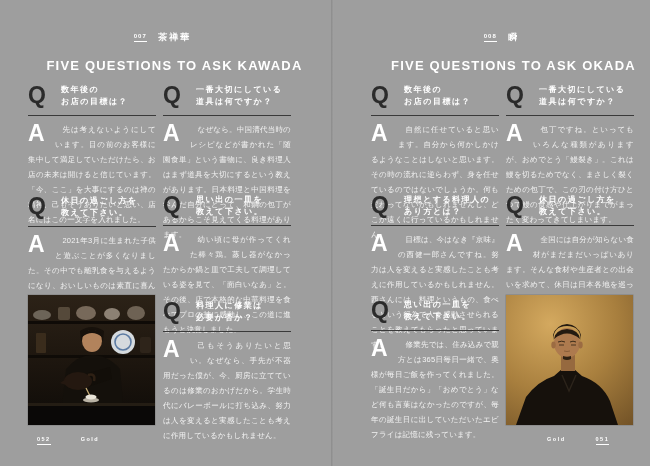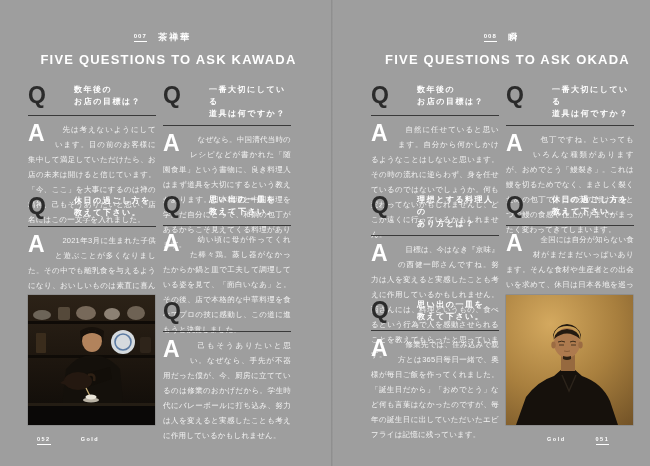--- a/index.html
+++ b/index.html
@@ -18,39 +18,39 @@
 
   .tag { position:absolute; top:26px; left:0; width:100%; text-align:center; color:#fff; }
   .page.right .tag { left:14px; }
   .tag-num {
     display:inline-block; font-size:6px; font-weight:bold; letter-spacing:1px;
     border-bottom:1px solid #fff; padding-bottom:2px; margin-right:7px; vertical-align:2px;
   }
   .tag-name { font-size:9px; font-weight:bold; letter-spacing:2px;margin-top:32px; }
 
   .title {
-    position:absolute; top:46px; left:0; width:100%; margin:6px;
+    position:absolute; top:46px; left:0; width:100%; margin:12px;
     text-align:center; color:#fff; font-size:13px; font-weight:bold; letter-spacing:1.2px;
   }
   .page.right .title { left:14px; }
 
   .col { position:absolute; top:84px; width:128px; }
   .page.left  .col.c1 { left:28px; }
   .page.left  .col.c2 { left:163px; }
   .page.right .col.c1 { left:46px; }
   .page.right .col.c2 { left:181px; }
 
   .qa { position:absolute; left:0; right:0; }
   .qrow { position:relative; min-height:26px; }
   .qg {
     position:absolute; left:0; top:0; font-size:23px; font-weight:bold;
     color:#2b2b2b; line-height:1;
   }
   .qtext {
-    margin-left:46px; color:#fff; font-weight:bold;
+    margin-left:33px; color:#fff; font-weight:bold;
     font-size:8px; line-height:12px; letter-spacing:1.5px;
   }
   .rule { border-top:1px solid #3a3a3a; margin:5px 0 6px; }
   .arow::after { content:""; display:block; clear:both; }
   .ag {
     float:left; width:27px; height:30px; font-size:23px; font-weight:bold;
     color:#fff; line-height:1;
   }
   .atext {
     margin:0; color:#f3f3f3; font-size:7.5px; line-height:15px;
@@ -181,20 +181,24 @@
         <div class="rule"></div>
         <div class="arow">
           <span class="ag">A</span>
           <p class="atext">幼い頃に母が作ってくれた棒々鶏。蒸し器がなかったからか鍋と皿で工夫して調理している姿を見て、「面白いなあ」と。その後、店で本格的な中華料理を食べてプロの技に感動し、この道に進もうと決意しました。</p>
         </div>
       </div>
 
       <div class="qa" style="top:216px">
         <div class="qrow">
           <span class="qg">Q</span>
+          <div class="qtext">
+            <div>料理人に修業は</div>
+            <div>必要か否か？</div>
+          </div>
         </div>
         <div class="rule"></div>
         <div class="arow">
           <span class="ag">A</span>
           <p class="atext">己もそうありたいと思い。なぜなら、手先が不器用だった僕が、今、厨房に立てているのは修業のおかげだから。学生時代にバレーボールに打ち込み、努力は人を変えると実感したことも考えに作用しているかもしれません。</p>
         </div>
       </div>
     </div>
 
     <div class="footer" style="left:37px">

